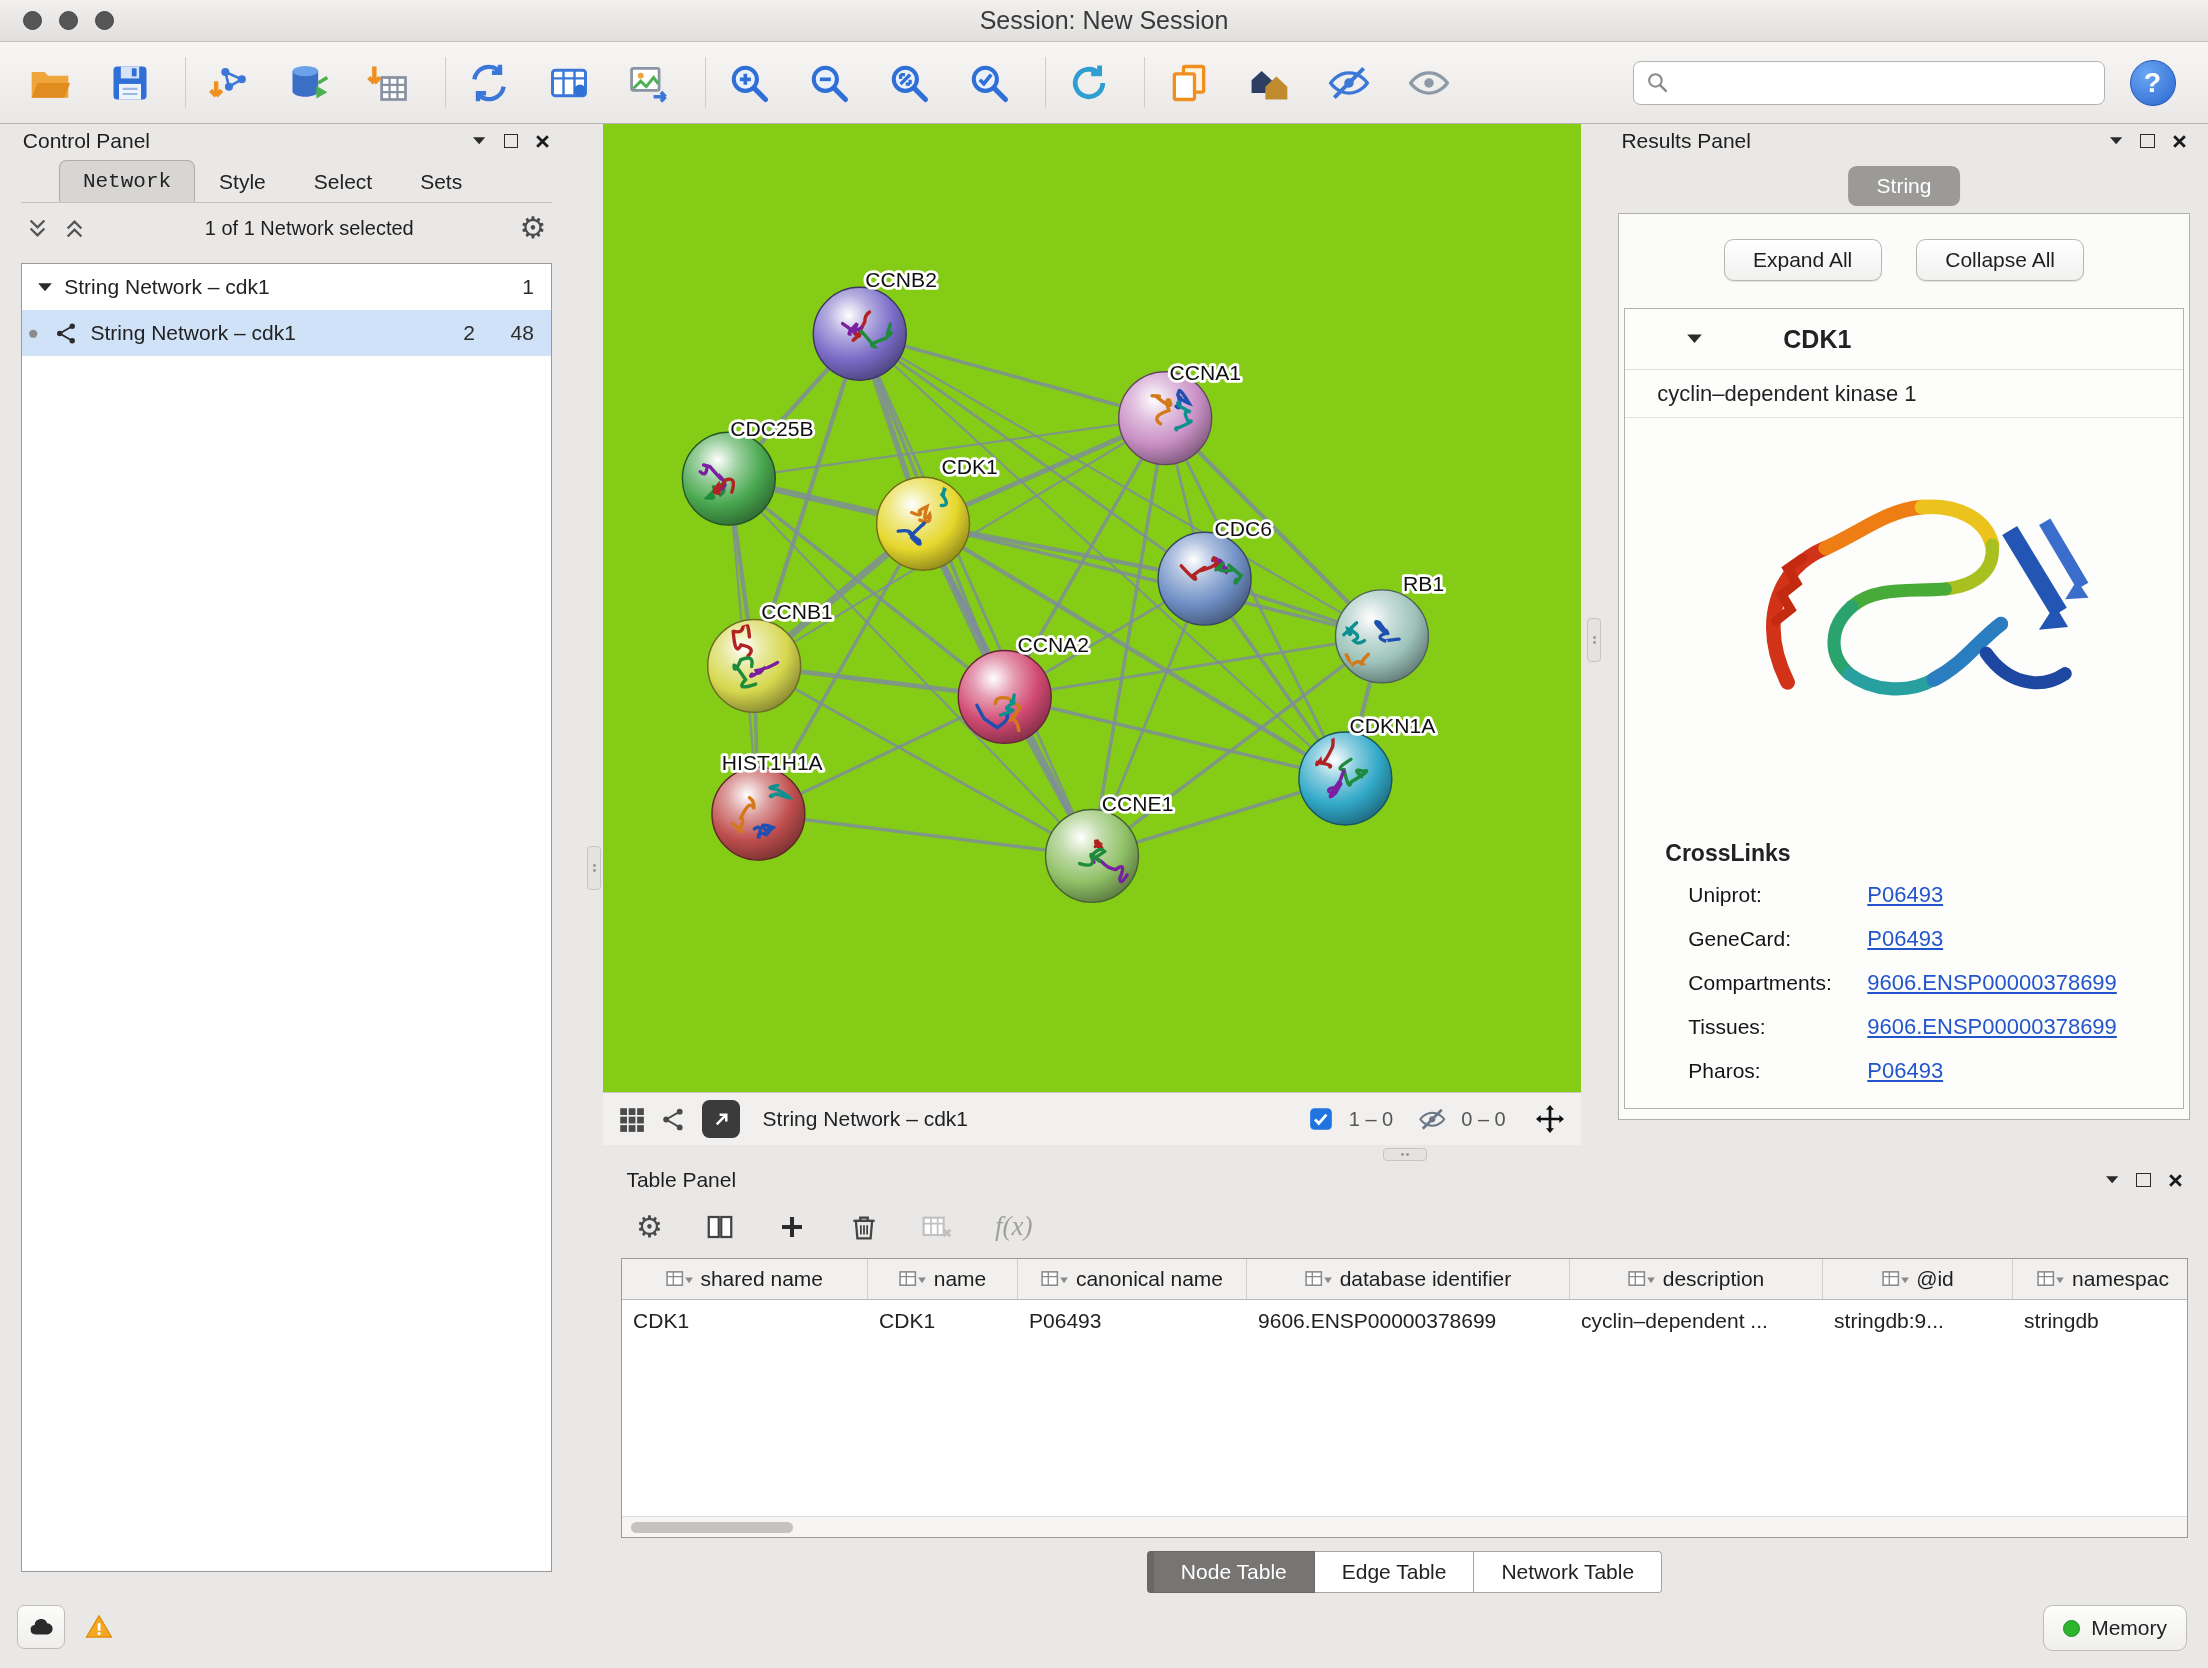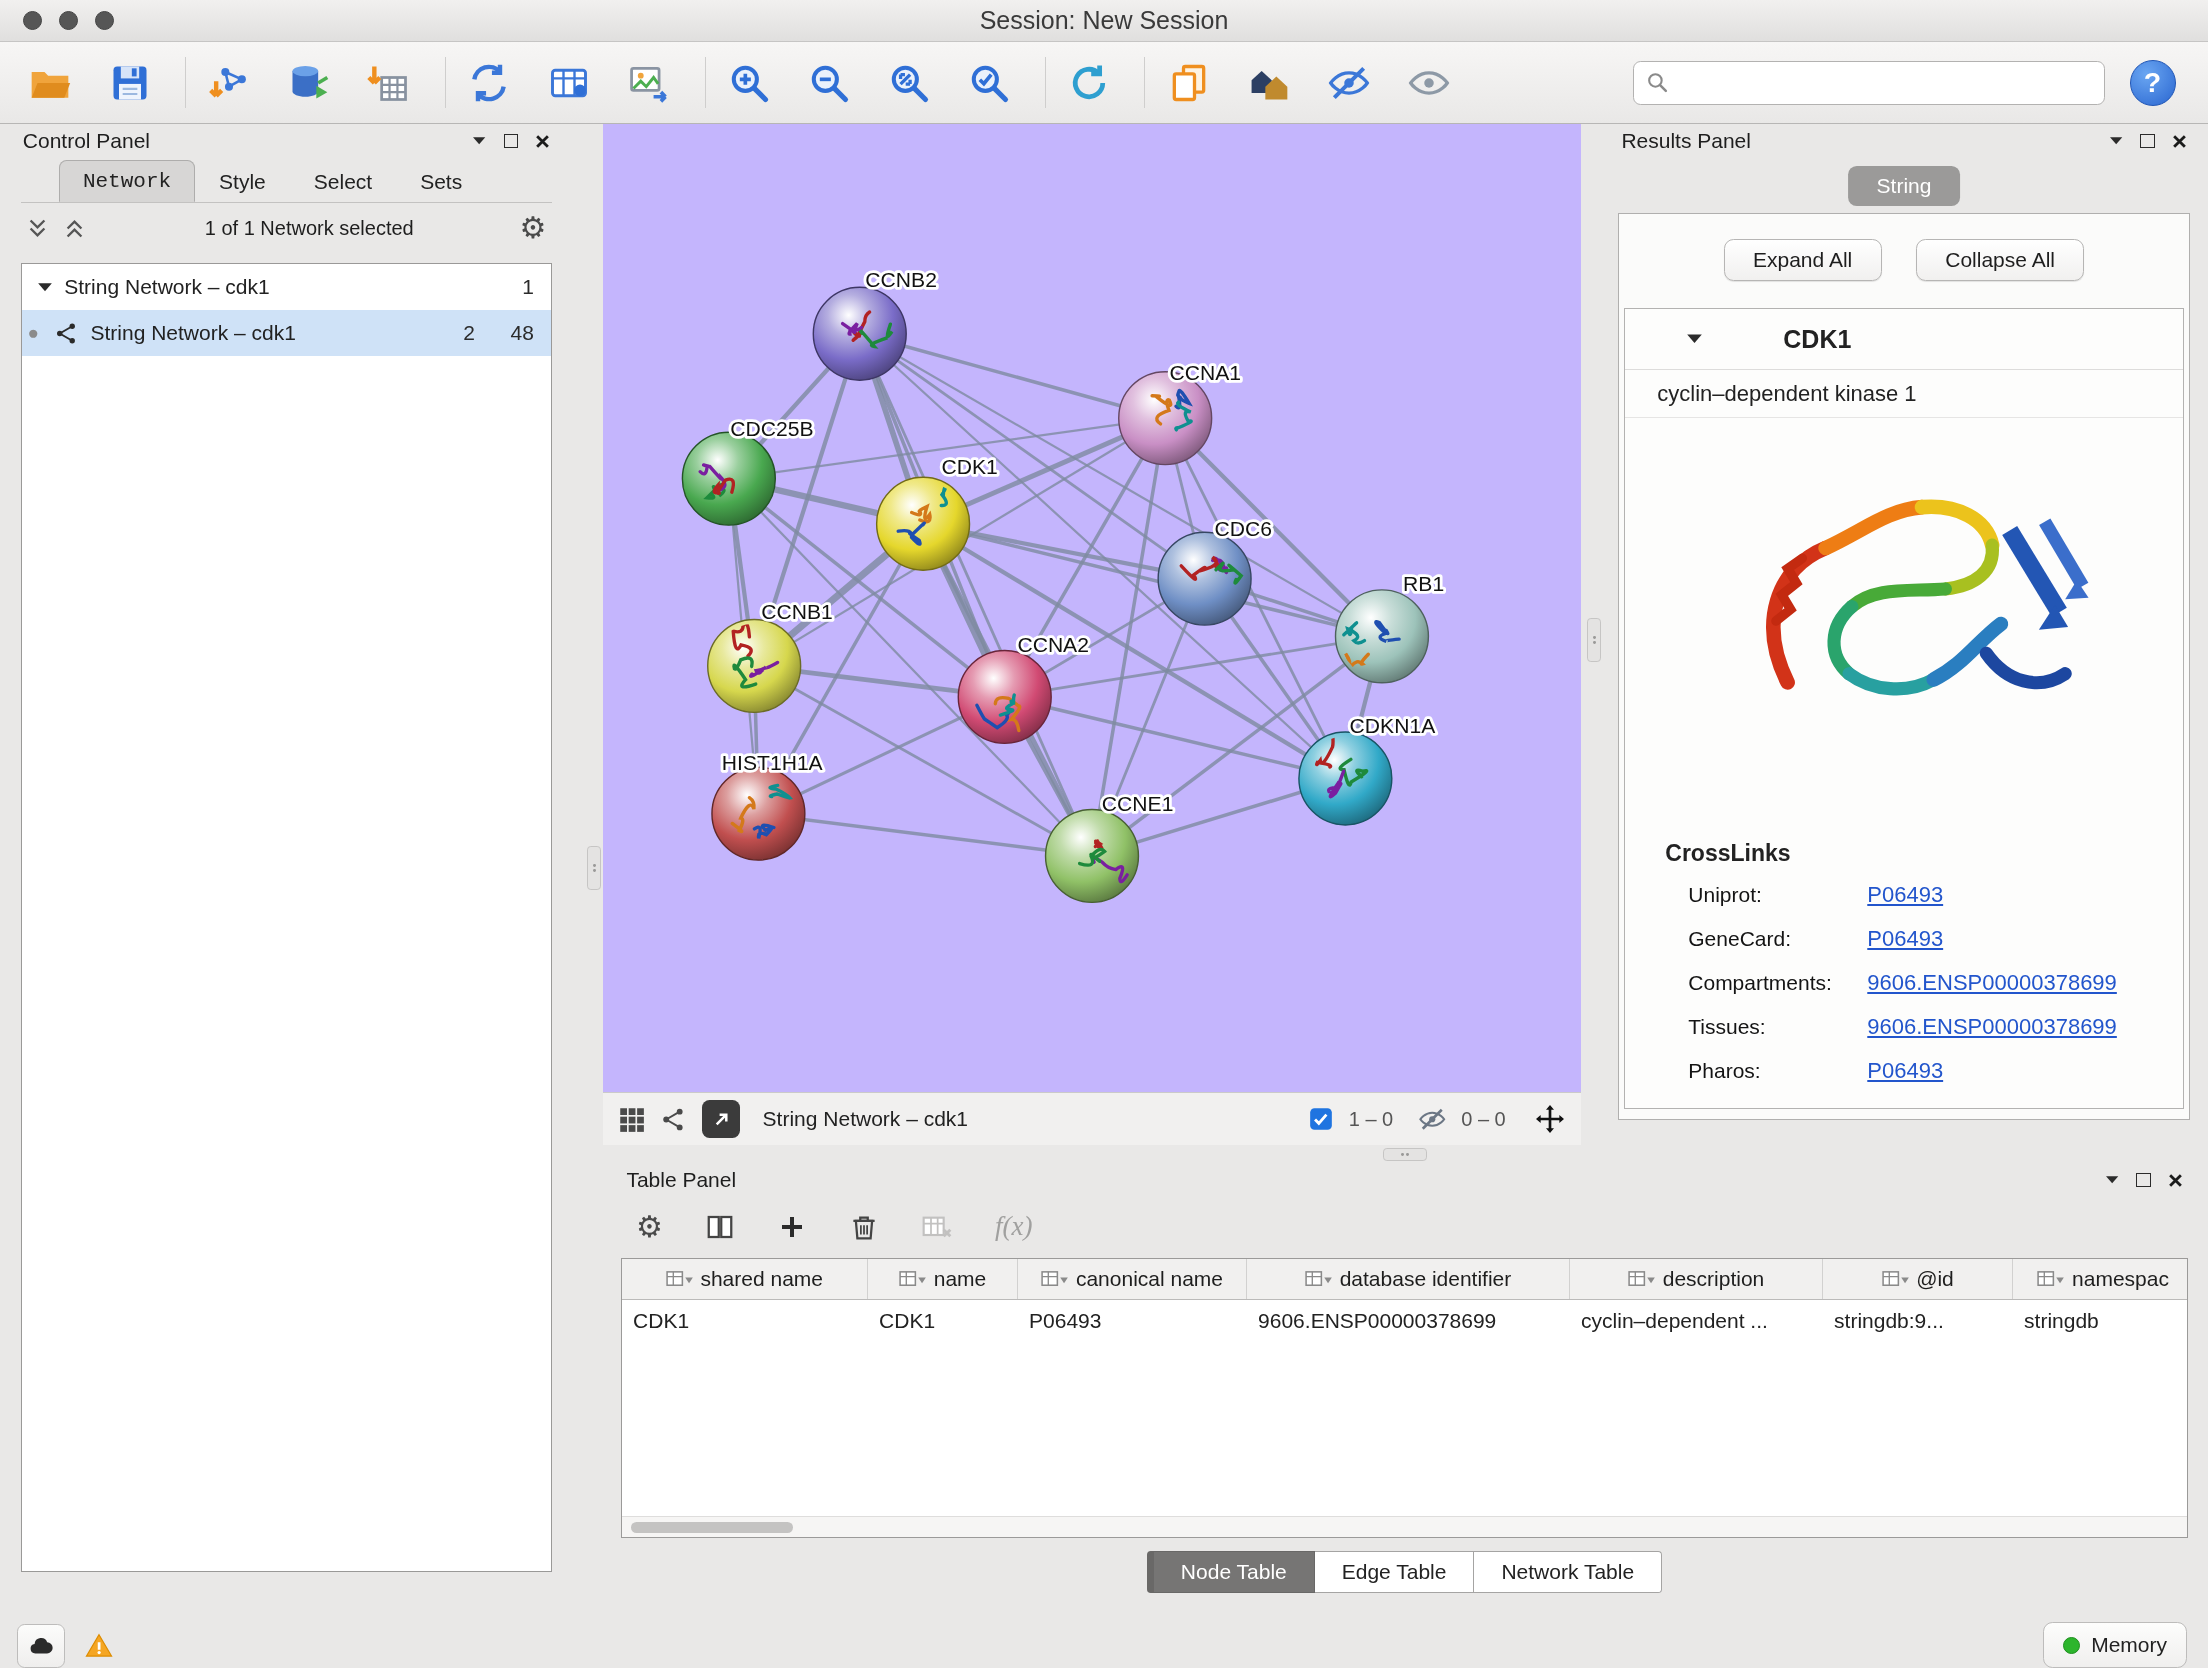--- a/index.html
+++ b/index.html
@@ -39,21 +39,21 @@
   .gear{font-size:30px;color:#4a4a4a;cursor:pointer;line-height:1;}
   #tree{position:absolute;left:9.5px;right:9.5px;top:139px;bottom:9.5px;background:#fff;border:1px solid #9a9998;}
   .tree-row{height:46px;display:flex;align-items:center;font-size:21px;}
   .tree-row .lbl{margin-left:11.4px;}
   .tree-row .spacer{flex:1;}
   .tree-row .cnt{margin-right:17px;color:#2b2b2b;width:42px;text-align:right;}
   .tree-row.selected{background:#cfe2f7;}
   .tree-dot{color:#8b8b8b;font-size:19px;margin-left:5.7px;}
 
   
-  #canvas-area{position:absolute;left:603px;top:124px;width:978px;height:1021px;background:#c4b5fd;}
+  #canvas-area{position:absolute;left:603px;top:124px;width:978px;height:1021px;background:#84cc16;}
   #network-svg{position:absolute;left:0;top:0;width:978px;height:967px;}
   #net-footer{position:absolute;left:0;bottom:0;width:100%;height:53px;background:#f1f0ef;border-top:1px solid #cbcac9;display:flex;align-items:center;padding:0 15px;gap:15px;}
   #net-footer .ftitle{font-size:21px;color:#222;margin-left:7.6px;}
   #net-footer .fspacer{flex:1;}
   .darkbtn{width:38px;height:38px;border-radius:7.6px;background:#3b3b3b;display:flex;align-items:center;justify-content:center;cursor:pointer;}
   .fcount{font-size:20px;color:#555;}
 
   
   #results-panel{position:absolute;left:1610px;top:124px;width:588px;height:1004px;}
   .rp-tab{position:absolute;left:50%;transform:translateX(-50%);top:42px;height:40px;line-height:40px;padding:0 28.5px;background:#9b9a99;color:#fff;font-size:21px;border-radius:8.6px;cursor:pointer;}
@@ -83,21 +83,21 @@
   #data-table td{height:44px;font-size:21px;padding-left:11.4px;white-space:nowrap;overflow:hidden;}
   .hscroll{position:absolute;left:0;right:0;bottom:0;height:21px;background:#f6f5f4;border-top:1px solid #dedddc;}
   .hthumb{position:absolute;left:9.5px;top:4.8px;width:162px;height:11.4px;background:#c4c3c2;border-radius:5.7px;cursor:pointer;}
   #tp-tabs{position:absolute;left:0;right:0;bottom:3.8px;display:flex;justify-content:center;}
   .tp-tab{height:42px;line-height:40px;padding:0 27px;font-size:21px;background:#fff;border:1px solid #a5a4a3;border-left:none;color:#222;cursor:pointer;}
   .tp-tab:first-child{border-left:7px solid #7f1d1d;border-radius:3.8px 0 0 3.8px;}
   .tp-tab:last-child{border-radius:0 3.8px 3.8px 0;}
   .tp-tab.active{background:#767574;border-color:#696867;color:#fff;}
 
   
-  #statusbar{position:absolute;left:0;top:1605px;width:2208px;height:63px;display:flex;align-items:flex-end;}
+  #statusbar{position:absolute;left:0;top:1605px;width:2208px;height:63px;display:flex;align-items:flex-start;}
   .sb-btn{width:48px;height:44px;border:1px solid #bdbcbb;border-radius:7.6px;background:linear-gradient(#fcfcfb,#efeeed);display:flex;align-items:center;justify-content:center;margin-left:17px;cursor:pointer;}
   .sb-plain{width:48px;height:44px;display:flex;align-items:center;justify-content:center;margin-left:9.5px;cursor:pointer;}
   .memory-btn{margin-left:auto;margin-right:21px;height:46px;border:1px solid #bdbcbb;border-radius:9.5px;background:linear-gradient(#fdfdfc,#f0efee);display:flex;align-items:center;gap:11.4px;padding:0 19px;font-size:21px;cursor:pointer;}
   .memdot{width:17px;height:17px;border-radius:50%;background:#2db52d;border:1px solid #1f8f1f;}
 
   .grip{position:absolute;background:#e4e3e2;border:1px solid #c6c5c4;border-radius:3.8px;display:flex;align-items:center;justify-content:center;gap:2.9px;cursor:pointer;}
   .grip i{width:2.9px;height:2.9px;background:#9a9998;border-radius:50%;}
 </style>
 </head>
 <body>

